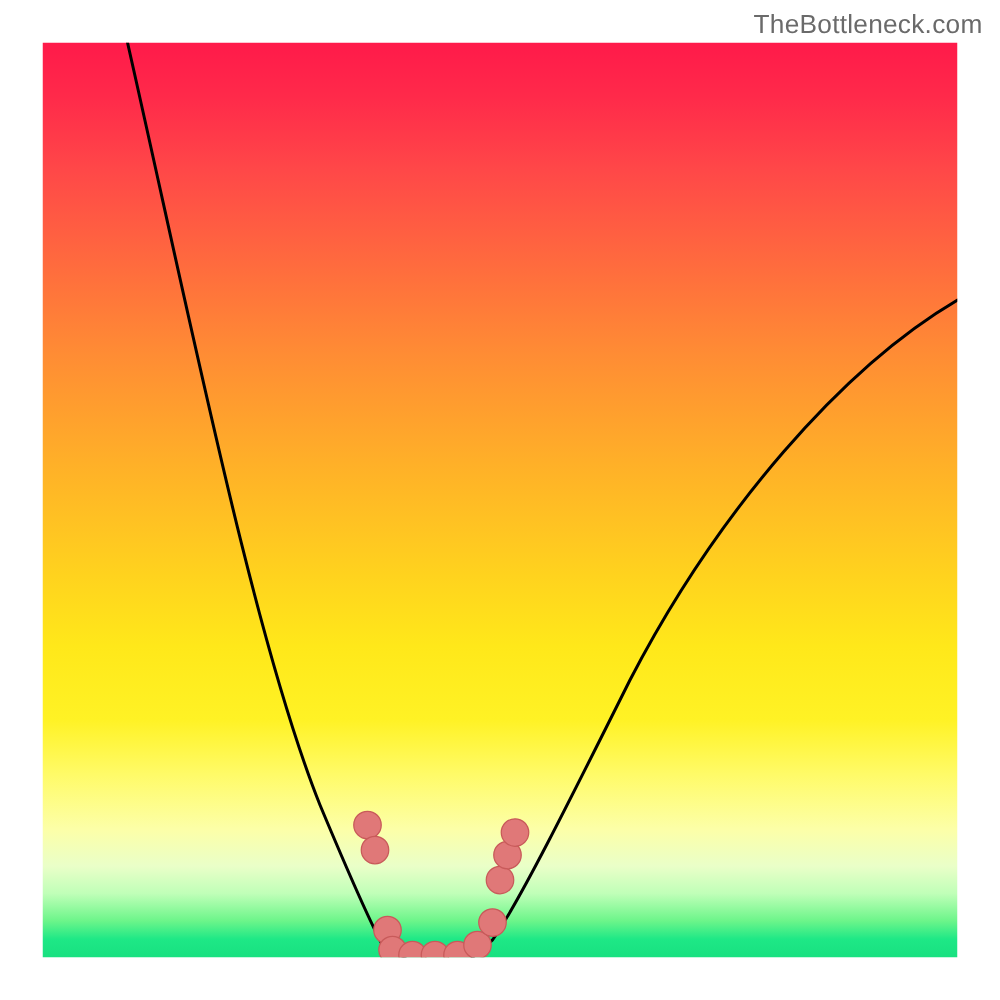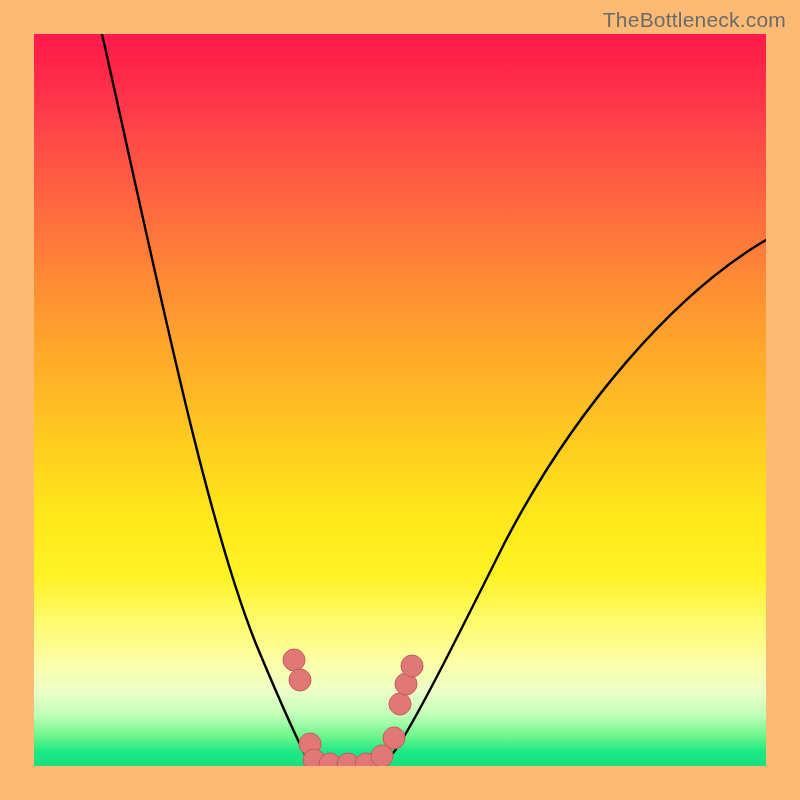--- a/index.html
+++ b/index.html
@@ -10,21 +10,21 @@
     background: #000;
     overflow: hidden;
     font-family: Arial, Helvetica, sans-serif;
   }
   .frame {
     position: absolute;
     top: 0;
     left: 0;
     width: 800px;
     height: 800px;
-    background: #fdba74;
+    background: #ffffff;
   }
   .plot-area {
     position: absolute;
     left: 34px;
     top: 34px;
     width: 732px;
     height: 732px;
     overflow: hidden;
   }
   .gradient {

